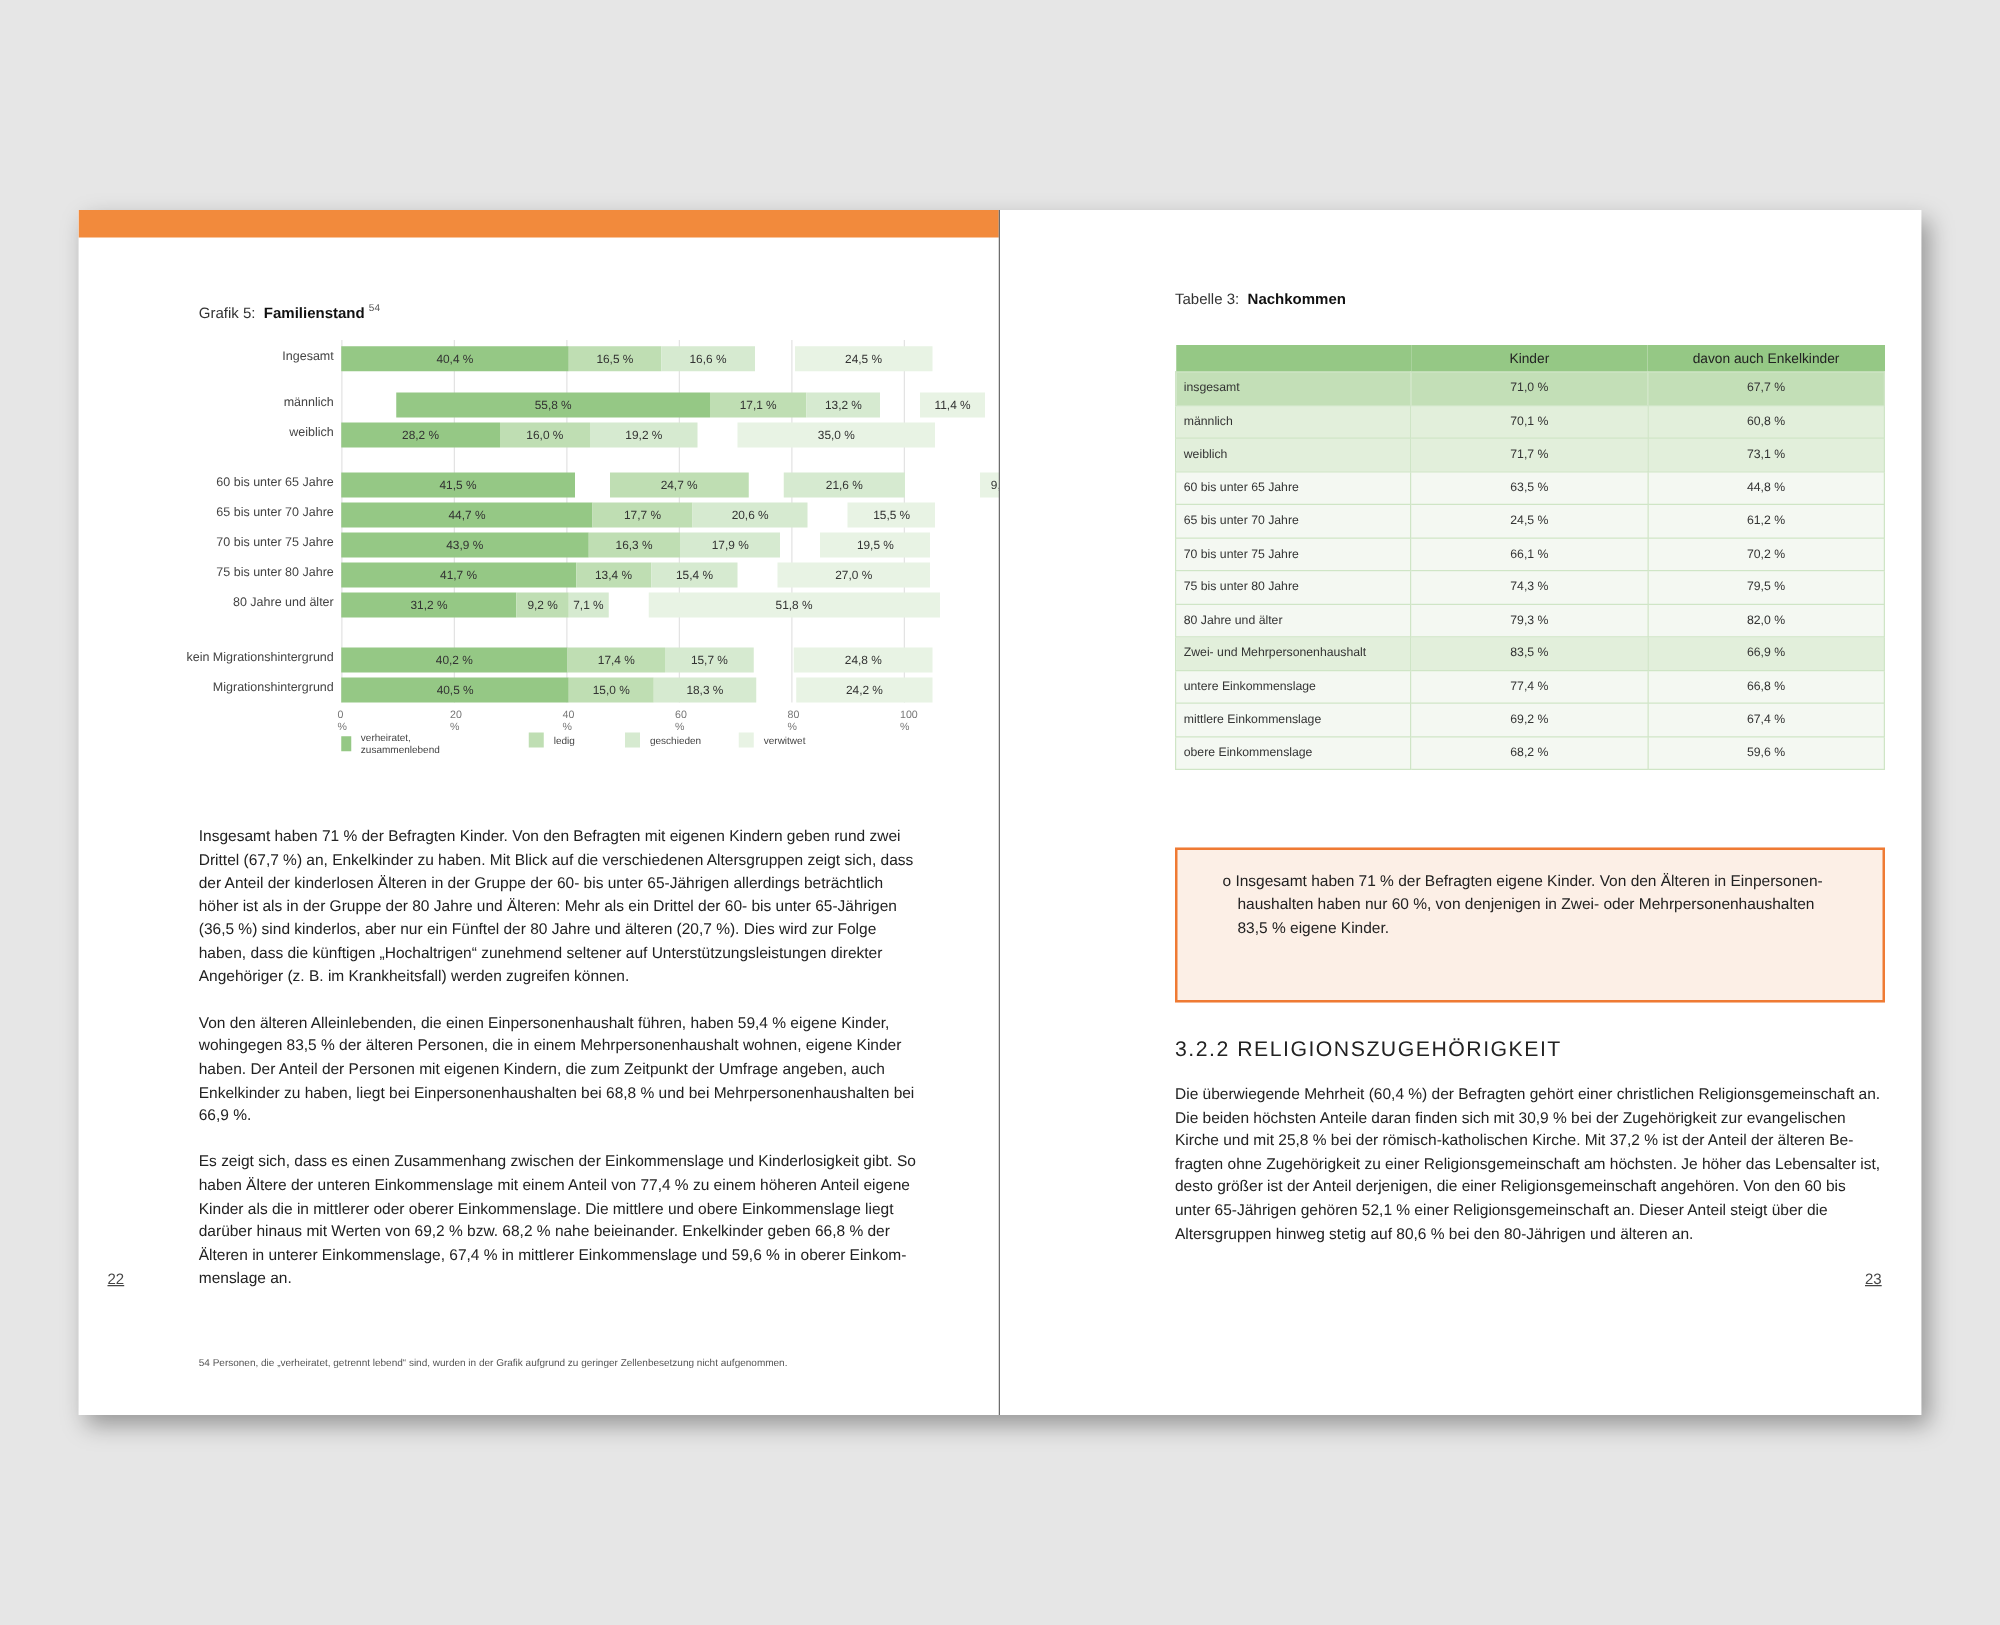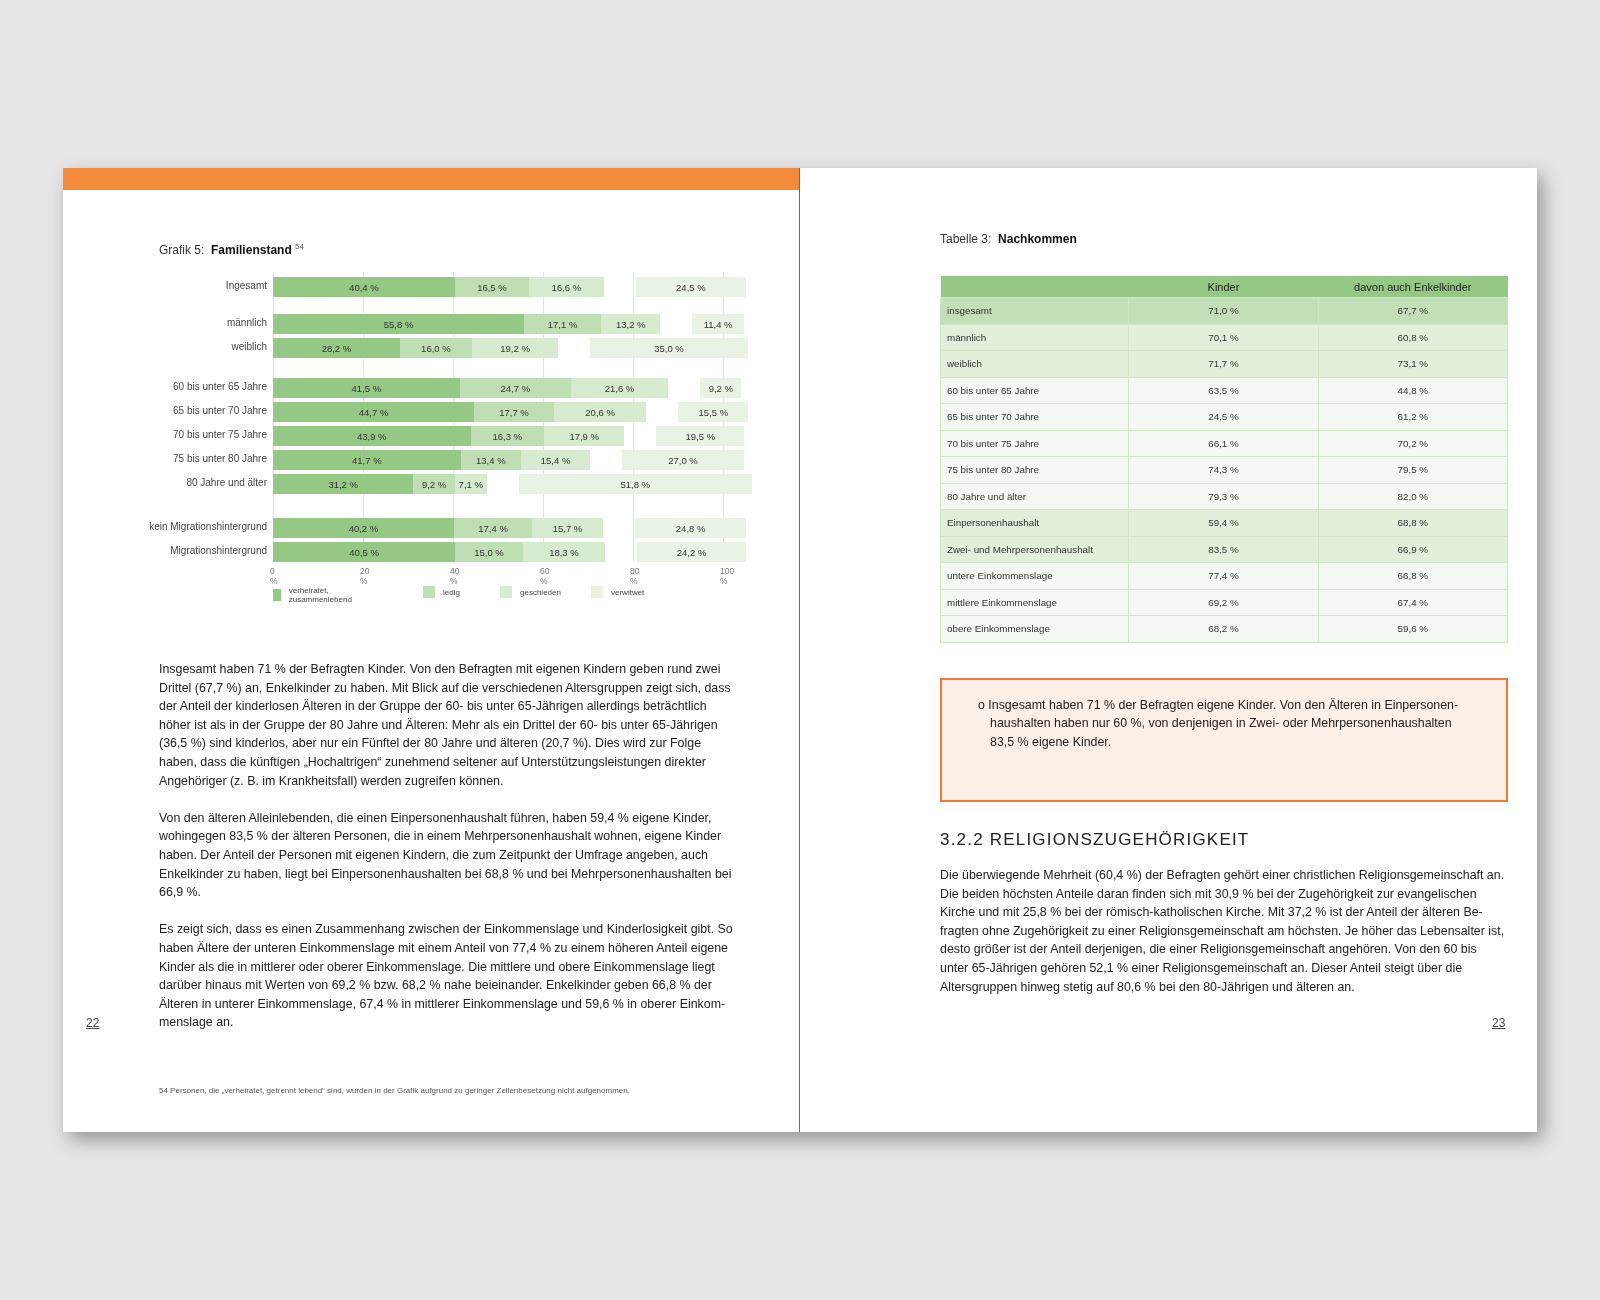--- a/index.html
+++ b/index.html
@@ -88,35 +88,35 @@
         <div class="gridline" style="left: 660px; top: 104px; height: 290px;"></div>
         <div class="tick" style="left: 657px; top: 398px;">100 %</div>
         <div class="row-label" style="left: 4px; top: 112px;">Ingesamt</div>
         <div class="bar" style="left: 210px; top: 109px;">
           <div class="seg s0" style="width: 181.8px;">40,4 %</div>
           <div class="seg s1" style="width: 74.25px;">16,5 %</div>
           <div class="seg s2" style="width: 74.7px;">16,6 %</div>
           <div class="seg s3" style="width: 110.25px;">24,5 %</div>
         </div>
         <div class="row-label" style="left: 4px; top: 149px;">männlich</div>
-        <div class="bar" style="left: 210px; top: 146px;">
+        <div class="bar" style="left: 210px; top: 146px; padding-left: 44px;">
           <div class="seg s0" style="width: 251.1px;">55,8 %</div>
           <div class="seg s1" style="width: 76.95px;">17,1 %</div>
           <div class="seg s2" style="width: 59.4px;">13,2 %</div>
           <div class="seg s3" style="width: 51.3px;">11,4 %</div>
         </div>
         <div class="row-label" style="left: 4px; top: 173px;">weiblich</div>
         <div class="bar" style="left: 210px; top: 170px;">
           <div class="seg s0" style="width: 126.9px;">28,2 %</div>
           <div class="seg s1" style="width: 72px;">16,0 %</div>
           <div class="seg s2" style="width: 86.4px;">19,2 %</div>
           <div class="seg s3" style="width: 157.5px;">35,0 %</div>
         </div>
         <div class="row-label" style="left: 4px; top: 213px;">60 bis unter 65 Jahre</div>
-        <div class="bar" style="left: 210px; top: 210px;">
+        <div class="bar" style="left: 210px; top: 210px; gap: 28px;">
           <div class="seg s0" style="width: 186.75px;">41,5 %</div>
           <div class="seg s1" style="width: 111.15px;">24,7 %</div>
           <div class="seg s2" style="width: 97.2px;">21,6 %</div>
           <div class="seg s3" style="width: 41.4px;">9,2 %</div>
         </div>
         <div class="row-label" style="left: 4px; top: 237px;">65 bis unter 70 Jahre</div>
         <div class="bar" style="left: 210px; top: 234px;">
           <div class="seg s0" style="width: 201.15px;">44,7 %</div>
           <div class="seg s1" style="width: 79.65px;">17,7 %</div>
           <div class="seg s2" style="width: 92.7px;">20,6 %</div>
@@ -237,25 +237,20 @@
             <td class="lbl">75 bis unter 80 Jahre</td>
             <td class="val">74,3 %</td>
             <td class="val">79,5 %</td>
           </tr>
           <tr class="g3">
             <td class="lbl">80 Jahre und älter</td>
             <td class="val">79,3 %</td>
             <td class="val">82,0 %</td>
           </tr>
           <tr class="g2">
-            <td class="lbl">Einpersonenhaushalt</td>
-            <td class="val">59,4 %</td>
-            <td class="val">68,8 %</td>
-          </tr>
-          <tr class="g2">
             <td class="lbl">Zwei- und Mehrpersonenhaushalt</td>
             <td class="val">83,5 %</td>
             <td class="val">66,9 %</td>
           </tr>
           <tr class="g3">
             <td class="lbl">untere Einkommenslage</td>
             <td class="val">77,4 %</td>
             <td class="val">66,8 %</td>
           </tr>
           <tr class="g3">

